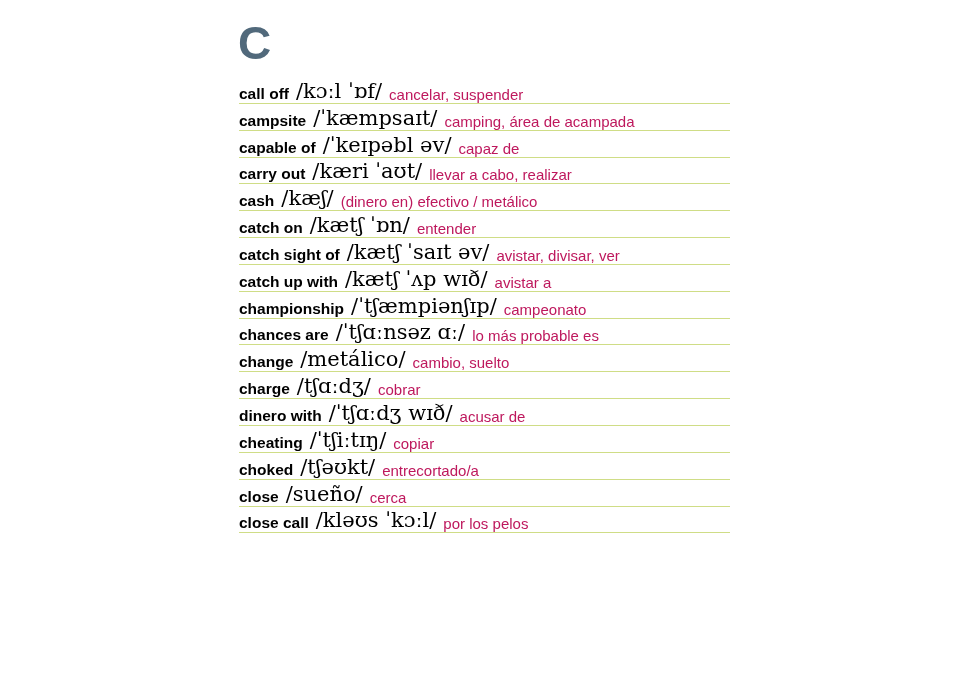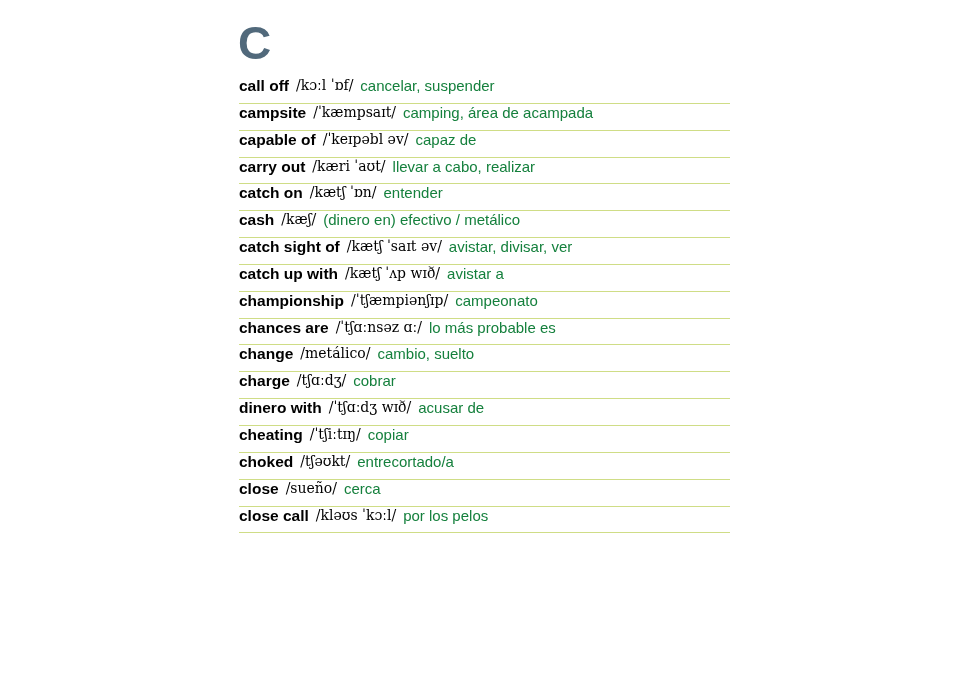--- a/index.html
+++ b/index.html
@@ -29,40 +29,40 @@
   .entry-list {
     position: absolute;
     left: 239px;
     top: 77px;
     width: 491px;
   }
   .entry-row {
     box-sizing: border-box;
     height: 26.85px;
     display: flex;
-    align-items: flex-start;
+    align-items: flex-end;
     column-gap: 7px;
     border-bottom: 1px solid var(--divider, #cfdd86);
     white-space: nowrap;
   }
   .entry-term {
     font-family: "Liberation Sans", sans-serif;
     font-weight: 700;
     font-size: 15.5px;
     color: #000000;
   }
   .entry-ipa {
     font-family: "DejaVu Serif", serif;
-    font-size: 14px;
+    font-size: 21px;
     color: #000000;
   }
   .entry-translation {
     font-family: "Liberation Sans", sans-serif;
     font-size: 15px;
-    color: #15803d;
+    color: #be185d;
   }
 </style>
 </head>
 <body>
 
 <div class="page">
 
   <div class="letter-header">C</div>
 
   <div class="entry-list">
@@ -85,29 +85,29 @@
       <span class="entry-translation">capaz de</span>
     </div>
 
     <div class="entry-row">
       <span class="entry-term">carry out</span>
       <span class="entry-ipa">/kæri ˈaʊt/</span>
       <span class="entry-translation">llevar a cabo, realizar</span>
     </div>
 
     <div class="entry-row">
+      <span class="entry-term">cash</span>
+      <span class="entry-ipa">/kæʃ/</span>
+      <span class="entry-translation">(dinero en) efectivo / metálico</span>
+    </div>
+
+    <div class="entry-row">
       <span class="entry-term">catch on</span>
       <span class="entry-ipa">/kætʃ ˈɒn/</span>
       <span class="entry-translation">entender</span>
-    </div>
-
-    <div class="entry-row">
-      <span class="entry-term">cash</span>
-      <span class="entry-ipa">/kæʃ/</span>
-      <span class="entry-translation">(dinero en) efectivo / metálico</span>
     </div>
 
     <div class="entry-row">
       <span class="entry-term">catch sight of</span>
       <span class="entry-ipa">/kætʃ ˈsaɪt əv/</span>
       <span class="entry-translation">avistar, divisar, ver</span>
     </div>
 
     <div class="entry-row">
       <span class="entry-term">catch up with</span>

